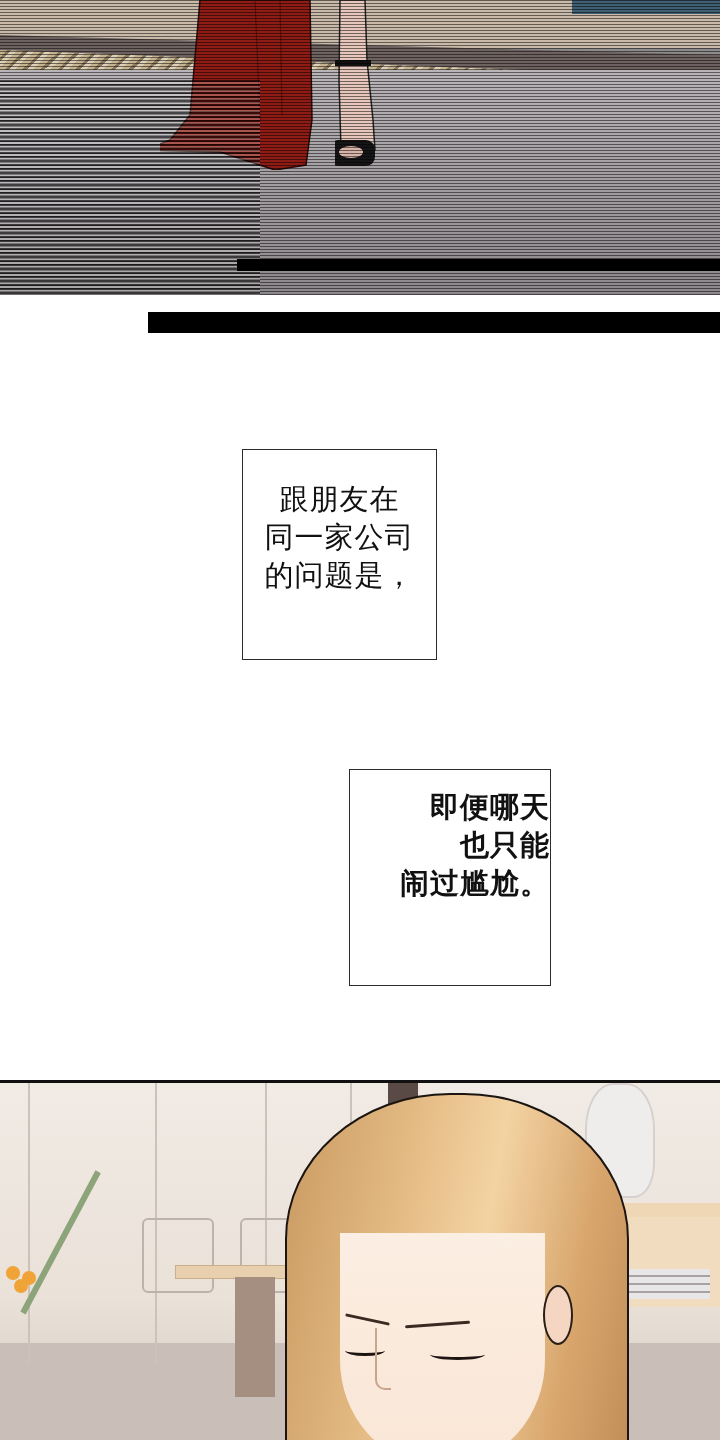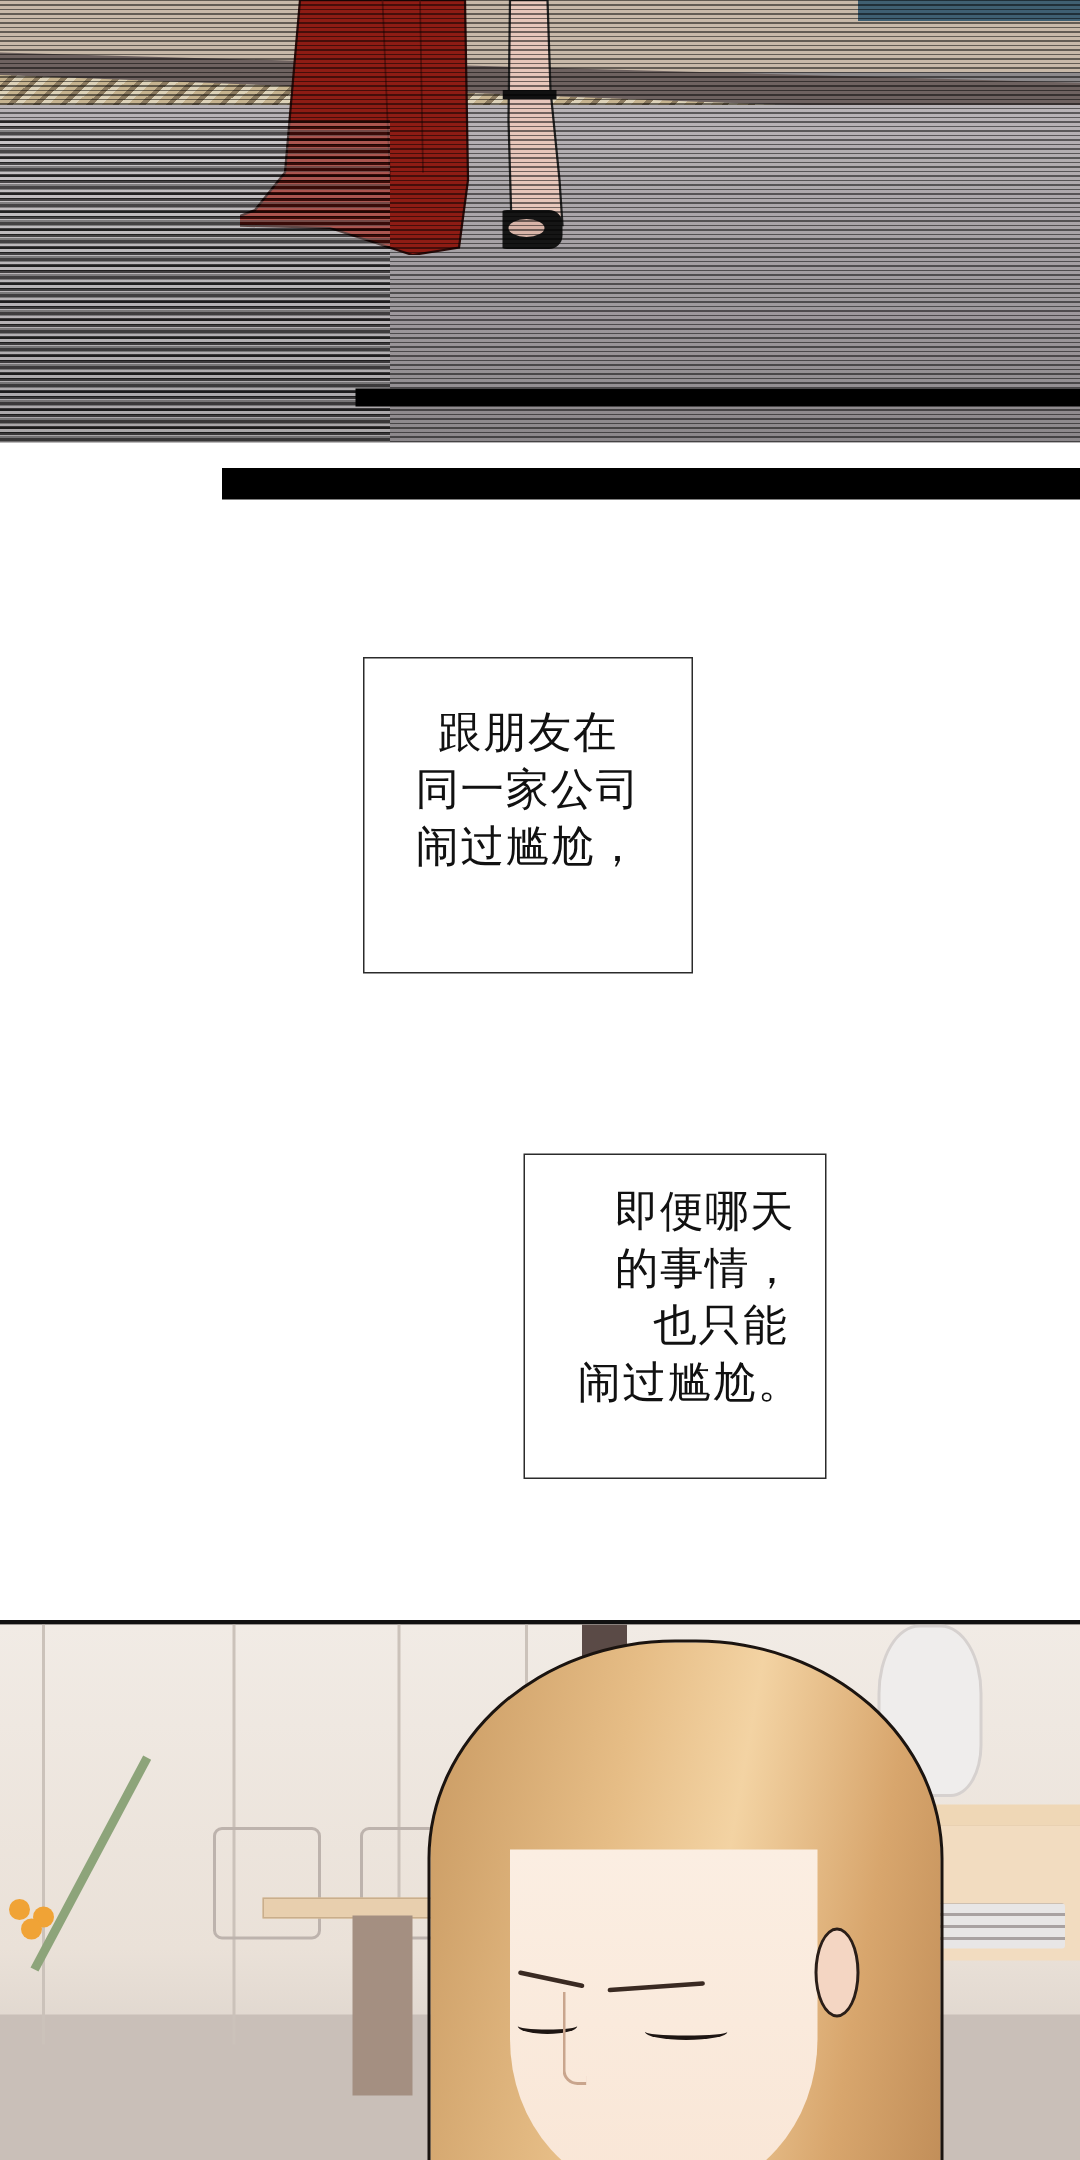--- a/index.html
+++ b/index.html
@@ -33,23 +33,23 @@
   .panel-gap-bar { left:148px; top:312px; width:572px; height:21px; background:#000; }
 
   
   .narration {
     position: absolute; background:#fff; border: 1.5px solid #2b2b2b;
     box-sizing: border-box; color:#111;
     font-size: 29px; line-height: 38px; letter-spacing: 1px;
     text-align: center;
   }
   .narration .line { display:block; white-space: nowrap; }
-  #box-1 { left:242px; top:438px; width:220px; height:211px; padding-top:30px; }
+  #box-1 { left:242px; top:449px; width:195px; height:211px; padding-top:30px; }
   #box-2 { left:349px; top:769px; width:202px; height:217px; padding-top:18px; }
-  #box-2 .line { text-align:center; padding-left:40px; }
+  #box-2 .line { text-align:right; padding-left:40px;font-weight:bold; }
   #box-2 .line.l4 { padding-left:61px; }
   #box-2 .line.l5 { padding-left:20px; }
 
   
   #panel-bottom { left:0; top:1080px; width:720px; height:360px; overflow:hidden;
       border-top: 3px solid #111; box-sizing: border-box; background:#ece4dc; }
   #panel-bottom .wall { left:0; top:0; width:720px; height:360px;
       background: linear-gradient(180deg, #f1ebe5 0%, #eae1d8 60%, #cfc6bf 100%); }
   #panel-bottom .floor { left:0; top:260px; width:720px; height:100px; background:#c9bfb8; }
   #panel-bottom .window-line { top:0; width:2px; height:280px; background:#cbc2ba; }
@@ -102,26 +102,25 @@
   <div class="abs scanlines"></div>
   <div class="abs scanlines-strong"></div>
   <div class="abs speedbar"></div>
 </div>
 
 <div class="abs panel-gap-bar"></div>
 
 <div id="box-1" class="narration">
   <span class="line">跟朋友在</span>
   <span class="line">同一家公司</span>
-  <span class="line">闹过尴尬，</span>
+  <span class="line">的问题是，</span>
 </div>
 
 <div id="box-2" class="narration">
   <span class="line l1">即便哪天</span>
-  <span class="line l3">的事情，</span>
   <span class="line l4">也只能</span>
   <span class="line l5">闹过尴尬。</span>
 </div>
 
 <div id="panel-bottom" class="abs">
   <div class="abs wall"></div>
   <div class="abs floor"></div>
   <div class="abs window-line" style="left:28px"></div>
   <div class="abs window-line" style="left:155px"></div>
   <div class="abs window-line" style="left:265px"></div>

